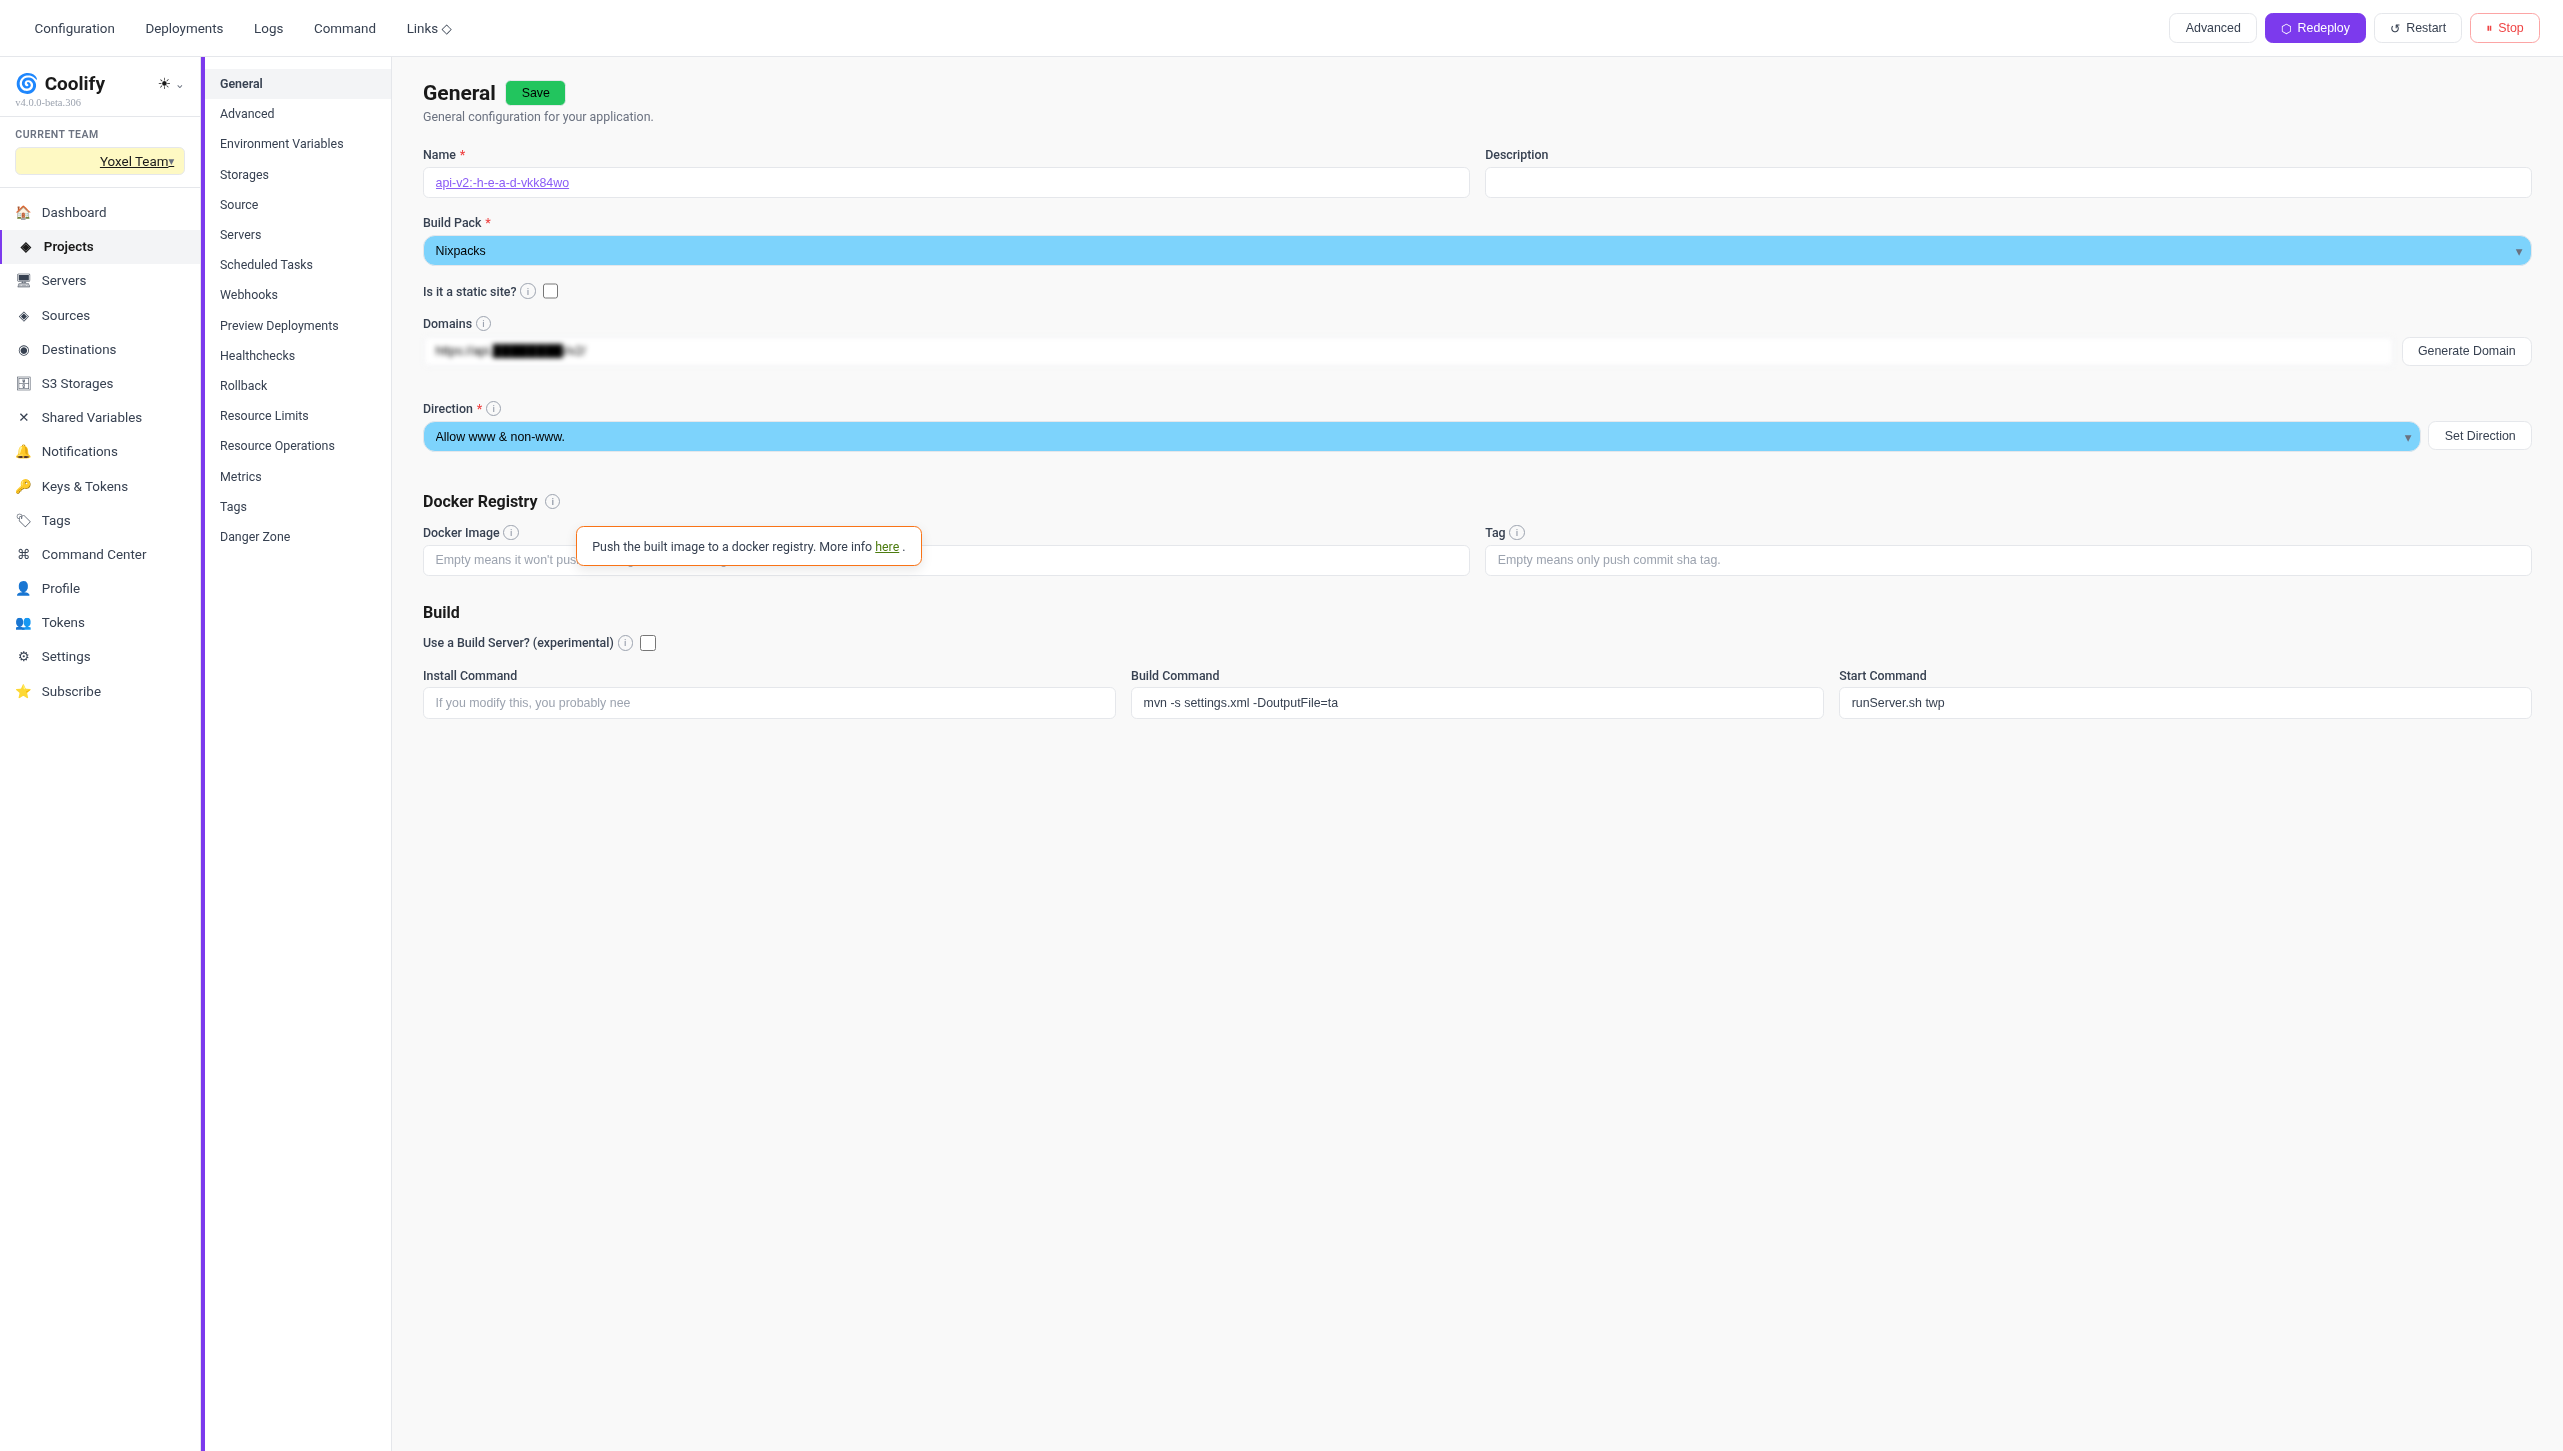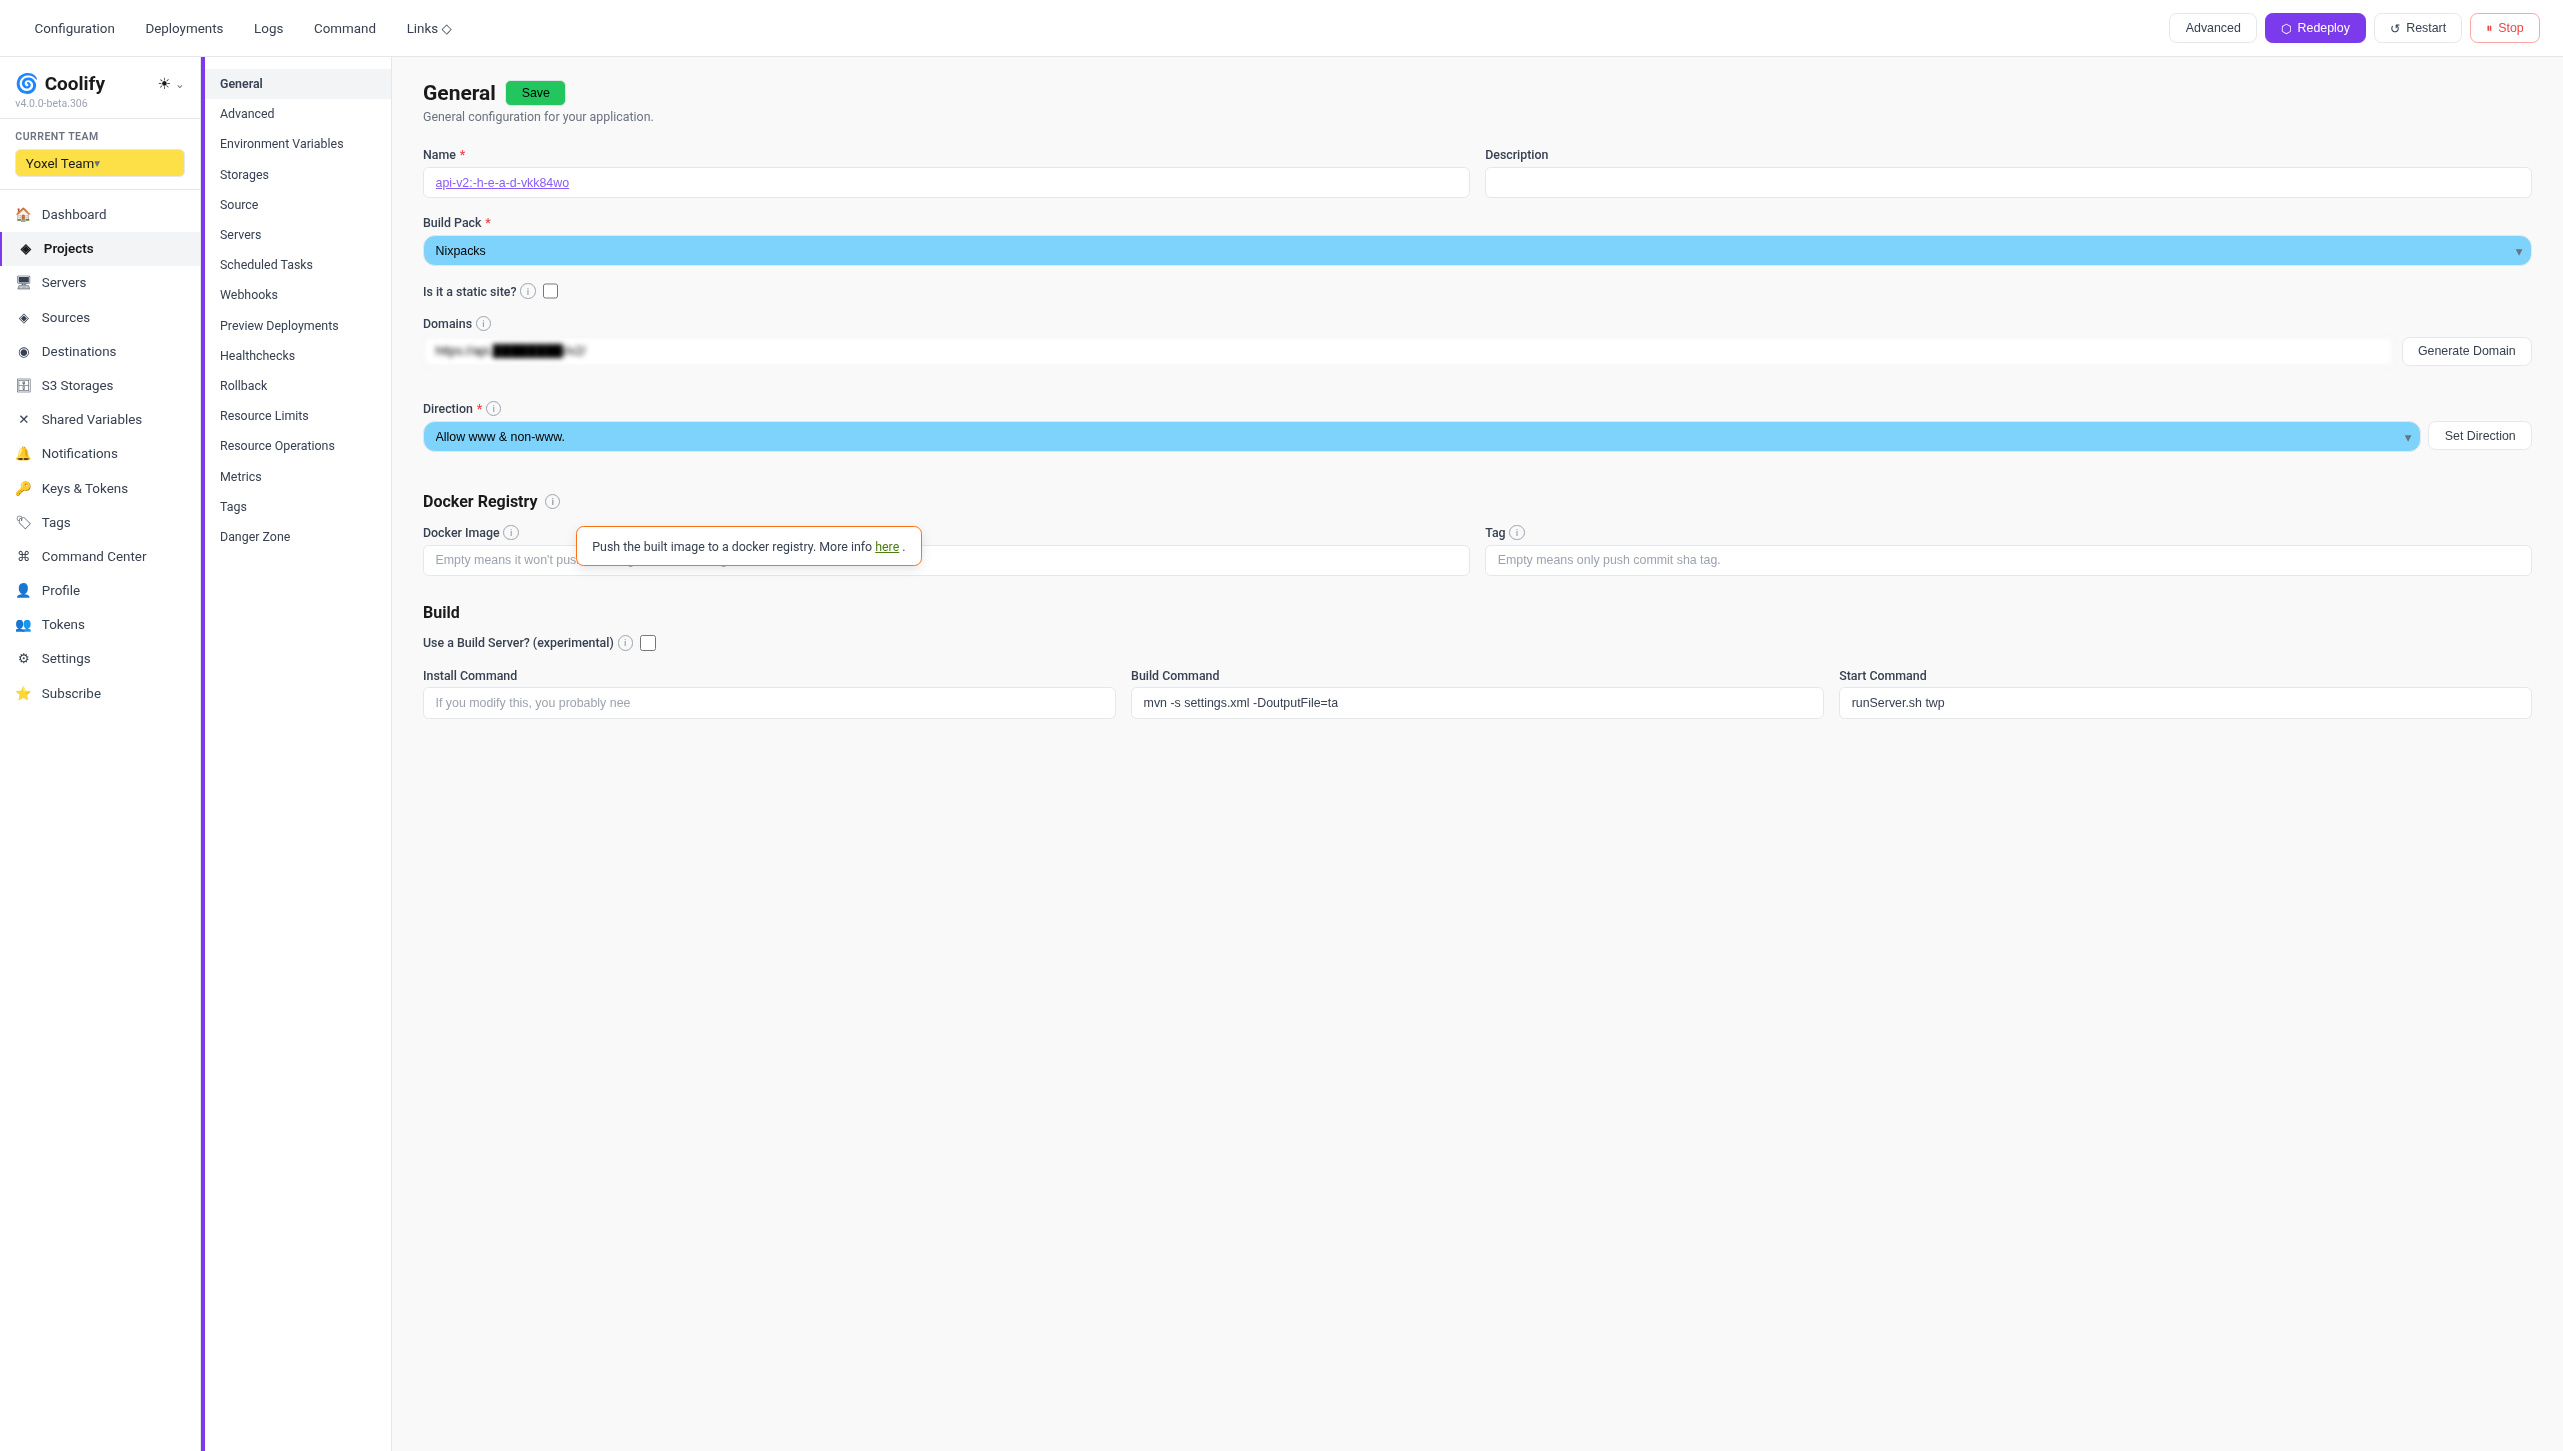--- a/index.html
+++ b/index.html
@@ -16,25 +16,25 @@
     .btn-restart { color: #374151; }
     .btn-stop { color: #ef4444; border-color: #fca5a5; }
 
     
     .layout { display: flex; flex: 1; overflow: hidden; }
 
     
     .sidebar { width: 201px; background: #fff; border-right: 1px solid #e5e7eb; display: flex; flex-direction: column; overflow-y: auto; flex-shrink: 0; }
     .sidebar-brand { padding: 15.3px 15.3px 7.6px; border-bottom: 1px solid #e5e7eb; }
     .brand-title { font-size: 19px; font-weight: 700; color: #1a1a1a; display: flex; align-items: center; gap: 5.7px; }
-    .brand-version { font-size: 10.5px; color: #9ca3af; margin-top: 1.9px; }
+    .brand-version { font-size: 10.5px; color: #9ca3af; margin-top: 1.9px; font-family: Liberation Serif, serif; }
     .brand-icons { display: flex; align-items: center; gap: 3.8px; }
     .team-section { padding: 11.5px 15.3px; border-bottom: 1px solid #e5e7eb; }
     .team-label { font-size: 10.5px; color: #6b7280; font-weight: 600; text-transform: uppercase; letter-spacing: 0.5px; margin-bottom: 5.7px; }
-    .team-selector { display: flex; align-items: center; justify-content: flex-start; padding: 5.7px 9.5px; border: 1px solid #e5e7eb; border-radius: 5.7px; cursor: pointer; background: #fde047; }
+    .team-selector { display: flex; align-items: center; justify-content: flex-end; padding: 5.7px 9.5px; border: 1px solid #e5e7eb; border-radius: 5.7px; cursor: pointer; background: #fef9c3; text-decoration: underline; }
     .sidebar-nav { flex: 1; padding: 7.6px 0; }
     .nav-item { display: flex; align-items: center; gap: 9.5px; padding: 8.6px 15.3px; cursor: pointer; color: #374151; border-radius: 0; }
     .nav-item.active { background: #f3f4f6; font-weight: 600; color: #1a1a1a; }
     .nav-icon { width: 17px; height: 17px; display: flex; align-items: center; justify-content: center; flex-shrink: 0; }
     .left-border-active { border-left: 2.9px solid #7c3aed; }
 
     
     .submenu { width: 191px; background: #fff; border-right: 1px solid #e5e7eb; overflow-y: auto; flex-shrink: 0; padding: 11.5px 0; }
     .submenu-item { padding: 7.6px 19px; cursor: pointer; color: #374151; font-size: 12.4px; }
     .submenu-item.active { background: #f3f4f6; font-weight: 600; }

